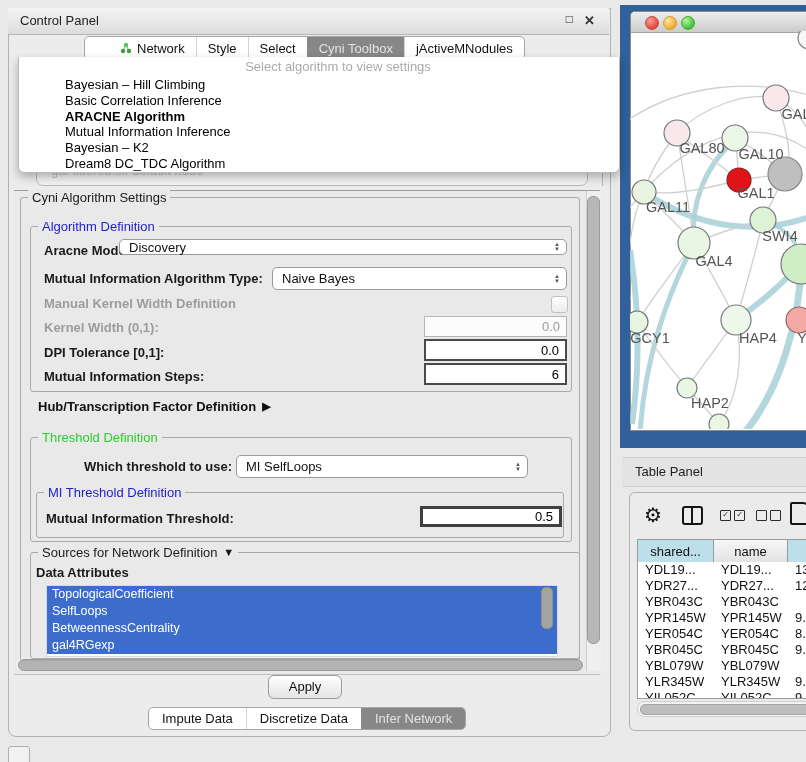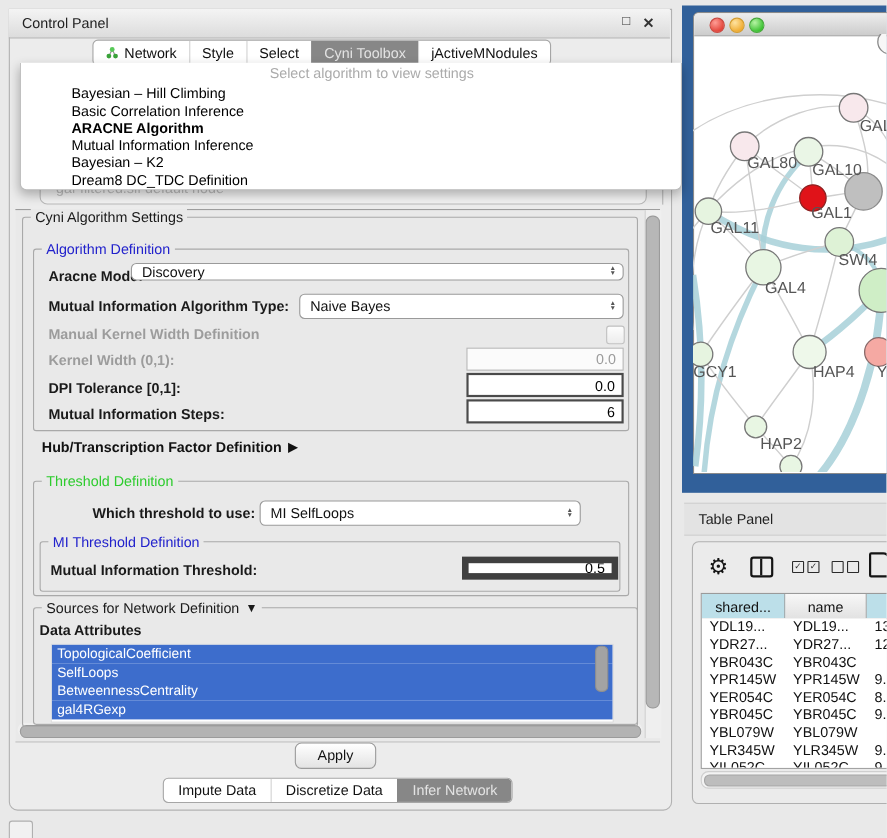--- a/index.html
+++ b/index.html
@@ -14,21 +14,21 @@
   .cp-titlebar{left:8px;top:8px;width:601px;height:26px;
       background:linear-gradient(#f4f4f4,#dcdcdc);border-bottom:1px solid #b5b5b5;}
   .cp-title{position:absolute;left:12px;top:5px;font-size:13px;color:#222;}
   .cp-btn{position:absolute;top:5px;font-size:13px;color:#333;cursor:default;}
   .cp-btn.min{right:36px;top:4px;font-size:12px;}
   .cp-btn.close{right:14px;font-weight:bold;}
 
   
   .tabstrip{display:flex;border:1px solid #a6a6a6;border-radius:5px;background:#fff;
       overflow:hidden;height:22px;}
-  #top-tabs{left:84px;top:36px;}
+  #top-tabs{left:84px;top:36px;padding-left:24px;}
   .tab{display:flex;align-items:center;justify-content:center;font-size:13px;
       color:#111;white-space:nowrap;border-left:1px solid #d2d2d2;padding:0 4px;}
   .tab:first-child{border-left:none;}
   .tab.sel{background:#878787;color:#e3e3e3;border-left-color:#878787;}
   .tab .ticon{margin-right:5px;display:inline-flex;}
 
   
   .frag-combo{left:36px;top:156px;width:552px;height:30px;border:1px solid #b9b9b9;
       border-radius:7px;background:#f3f3f3;font-size:13px;color:#bdbdbd;
       line-height:28px;padding-left:14px;box-sizing:border-box;}
@@ -66,21 +66,21 @@
       font-size:13px;display:flex;align-items:center;box-sizing:border-box;}
   .combo .cval{flex:1;padding-left:9px;color:#111;}
   .stepper{width:18px;display:flex;flex-direction:column;align-items:center;
       justify-content:center;color:#555;}
   .stepper span{font-size:6px;line-height:5px;}
 
   .tinput{position:absolute;background:#fff;font-size:13px;text-align:right;
       padding-right:6px;box-sizing:border-box;font-family:"Liberation Sans",sans-serif;}
   .tinput.light{border:1px solid #b5b5b5;color:#9c9c9c;background:#fbfbfb;}
   .tinput.dark{border:2px solid #4a4a4a;color:#000;}
-  .tinput.mid{border:6px solid #404040;color:#000;}
+  .tinput.mid{border:3px solid #404040;color:#000;}
 
   .checkbox{position:absolute;width:15px;height:15px;border:1px solid #c2c2c2;
       border-radius:3px;background:linear-gradient(#fdfdfd,#ececec);}
 
   .toggle-row{position:absolute;font-size:13px;font-weight:600;color:#111;}
   .tri{font-size:11px;position:relative;top:-1px;margin-left:6px;}
 
   .attrlist{left:46px;top:585px;width:510px;height:70px;background:#fff;
       overflow:hidden;border:1px solid #d9d9d9;}
   .attr-item{height:17px;line-height:17px;background:#3d6dcc;color:#fff;
@@ -186,21 +186,21 @@
   <div class="abs frag-line"></div>
 
   <div class="abs dropdown">
     <div class="dd-ph">Select algorithm to view settings</div>
     <div id="dd-items">
         <div class="dd-item">Bayesian – Hill Climbing</div>
         <div class="dd-item">Basic Correlation Inference</div>
         <div class="dd-item bold">ARACNE Algorithm</div>
         <div class="dd-item">Mutual Information Inference</div>
         <div class="dd-item">Bayesian – K2</div>
-        <div class="dd-item">Dream8 DC_TDC Definition</div>
+        <div class="dd-item">Dream8 DC_TDC Algorithm</div>
       </div>
   </div>
 
   <div class="abs settings"></div>
   <div class="abs vsb-track"></div>
   <div class="abs vsb-thumb"></div>
   <div class="abs hsb-track"></div>
   <div class="abs hsb-thumb"></div>
 
   <div class="abs group" style="left:20px;top:197px;width:558px;height:462px;"></div>

